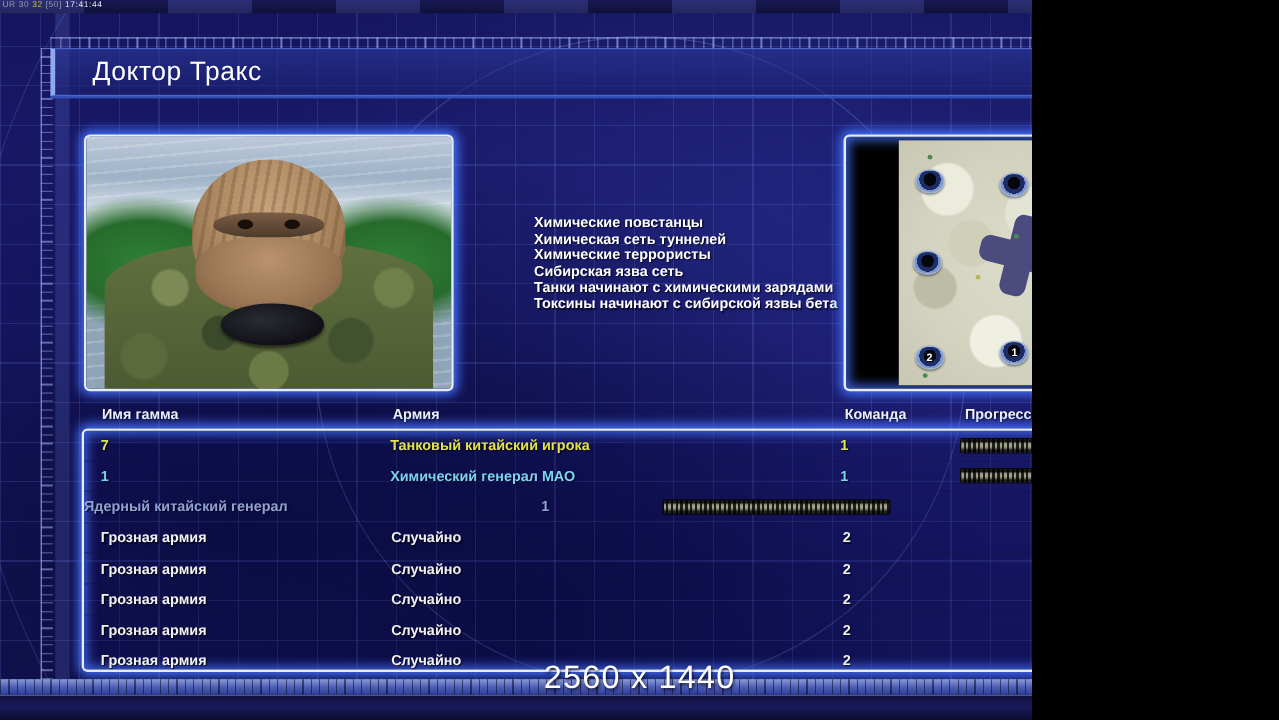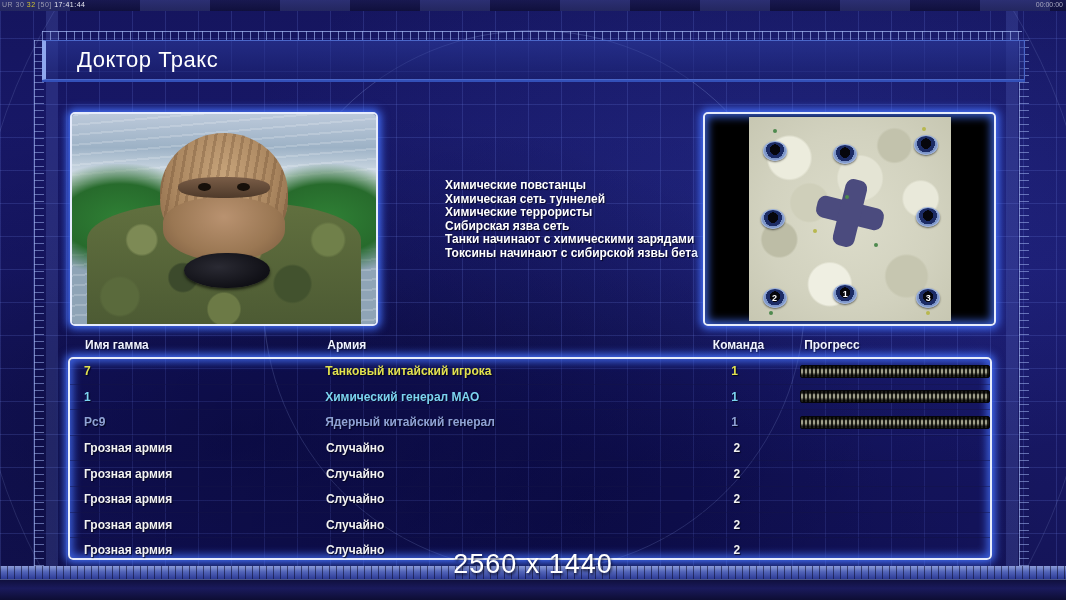--- a/index.html
+++ b/index.html
@@ -1,17 +1,17 @@
 <!DOCTYPE html>
 <html><head>
 <meta charset="utf-8">
 <style>
   html,body{margin:0;padding:0;background:#000;}
   .screen{
-    position:relative;width:1066px;height:600px;overflow:hidden;
+    position:relative;width:860px;height:600px;overflow:hidden;
     font-family:"Liberation Sans",sans-serif;color:#fff;
     background-color:#171768;
     background-image:
       repeating-linear-gradient(90deg, rgba(110,130,230,.20) 0 1px, transparent 1px 33px),
       repeating-linear-gradient(0deg, rgba(110,130,230,.20) 0 1px, transparent 1px 33px),
       radial-gradient(ellipse at 22% 72%, rgba(2,2,34,.55), transparent 55%),
       radial-gradient(ellipse at 75% 30%, rgba(60,80,200,.22), transparent 50%),
       radial-gradient(ellipse at 55% 85%, rgba(2,2,40,.45), transparent 55%),
       linear-gradient(180deg,#15155e 0%,#1a1a6e 45%,#141457 100%);
   }
@@ -105,21 +105,21 @@
   .spawn{position:absolute;width:22px;height:18px;border-radius:50%;
     border:1px solid #9ab0dd;
     background:radial-gradient(circle at 50% 42%, #06060c 0 34%, #1c2c66 35% 58%, #7e96c8 59% 78%, #51659e 79% 100%);
     display:flex;align-items:center;justify-content:center;
     font-size:9px;font-weight:700;color:#fff;box-shadow:0 1px 2px rgba(0,0,0,.55);}
   
   .thead{position:absolute;left:71px;top:338px;width:921px;height:18px;display:flex;
     font-size:12px;font-weight:700;color:#f4f6ff;text-shadow:1px 1px 1px rgba(0,0,20,.8);}
   .cell-name{width:259px;padding-left:14px;box-sizing:border-box;}
   .cell-army{width:381px;}
-  .cell-team{width:70px;text-align:center;}
+  .cell-team{width:70px;text-align:left;}
   .cell-prog{width:190px;margin-left:31px;}
   
   .table-box{left:68px;top:357px;width:920px;height:199px;background:rgba(16,16,90,.25);}
   .trow{position:relative;height:24.6px;display:flex;align-items:center;
     font-size:12px;font-weight:700;text-shadow:1px 1px 1px rgba(0,0,20,.8);
     border-bottom:1px solid rgba(20,20,70,.45);}
   .trow:last-child{border-bottom:none;}
   .pbar{width:190px;height:13px;border:1px solid #05050a;box-sizing:border-box;border-radius:2px;
     background:
       linear-gradient(180deg, rgba(0,0,0,.85) 0 18%, rgba(0,0,0,0) 34% 58%, rgba(0,0,0,.8) 84% 100%),
@@ -235,21 +235,20 @@
     </div>
     <div class="trow" style="color: rgb(124, 212, 240);">
       <span class="cell-name">1</span>
       <span class="cell-army">Химический генерал МАО</span>
       <span class="cell-team">1</span>
       <span class="cell-prog">
           <span class="pbar" style="display:block;"></span>
         </span>
     </div>
     <div class="trow" style="color: rgb(143, 162, 212);">
-      <span class="cell-name">Pc9</span>
       <span class="cell-army">Ядерный китайский генерал</span>
       <span class="cell-team">1</span>
       <span class="cell-prog">
           <span class="pbar" style="display:block;"></span>
         </span>
     </div>
     <div class="trow" style="color: rgb(242, 242, 242);">
       <span class="cell-name">Грозная армия</span>
       <span class="cell-army">Случайно</span>
       <span class="cell-team">2</span>

